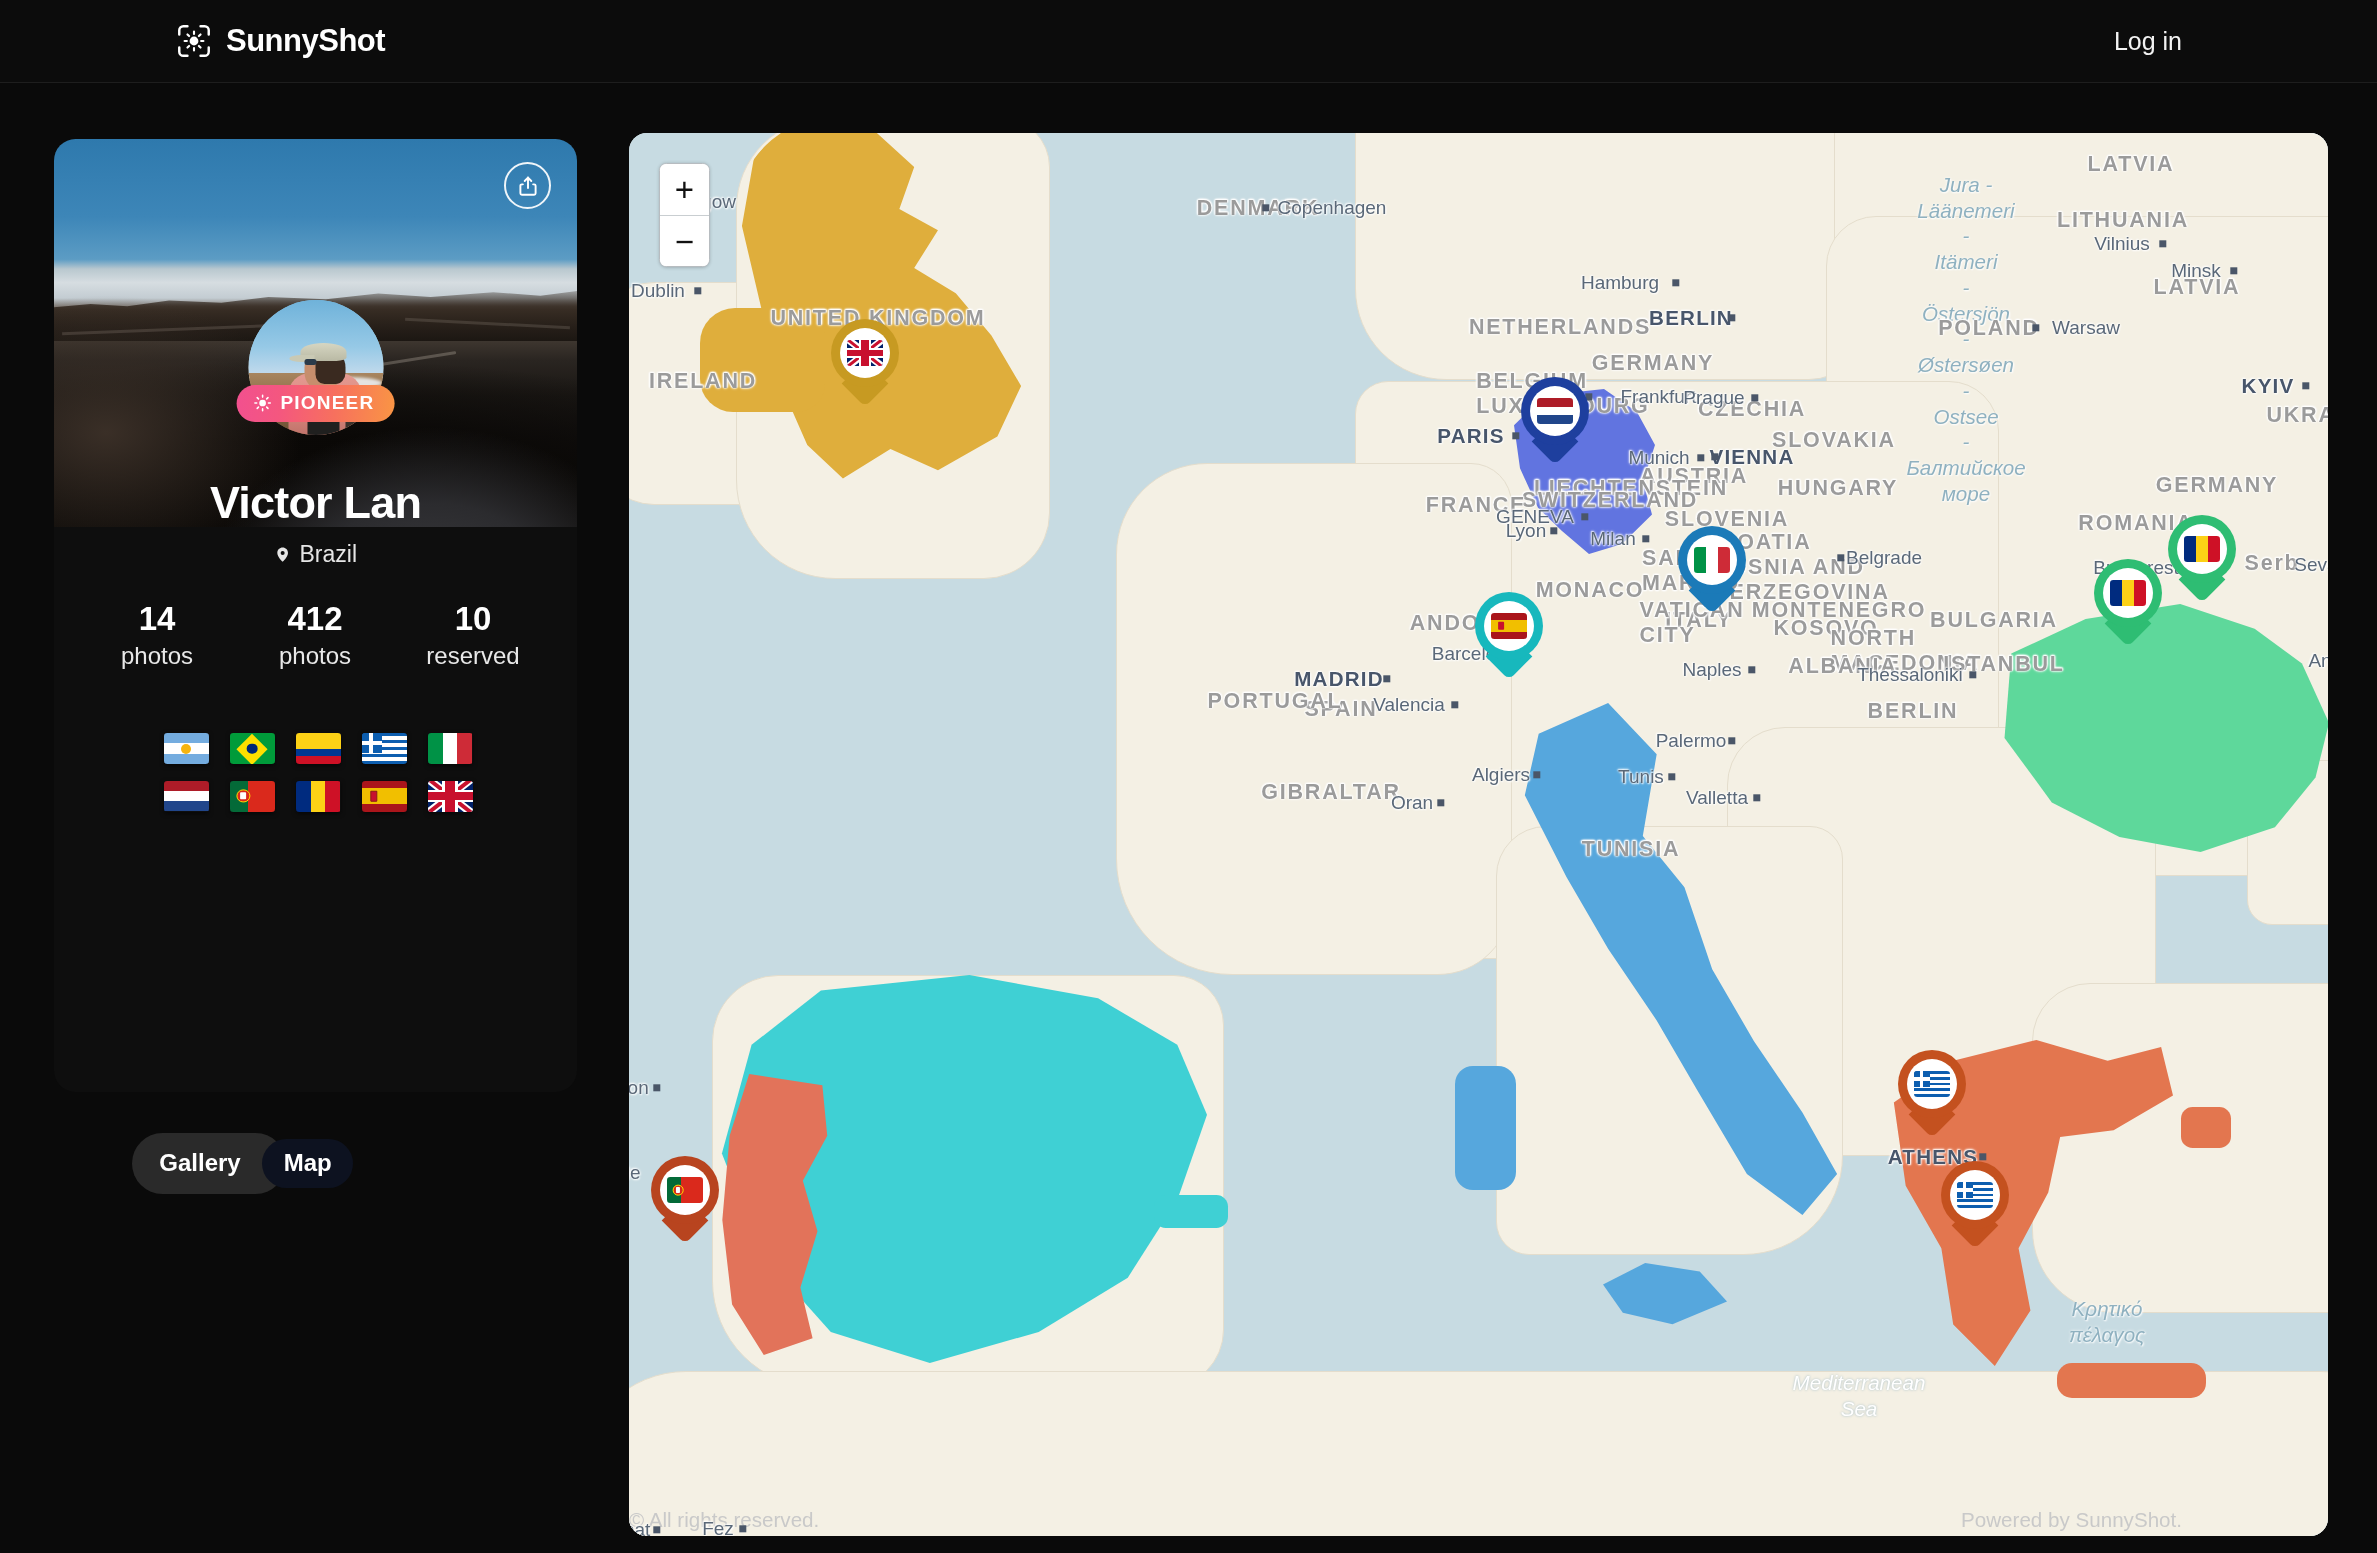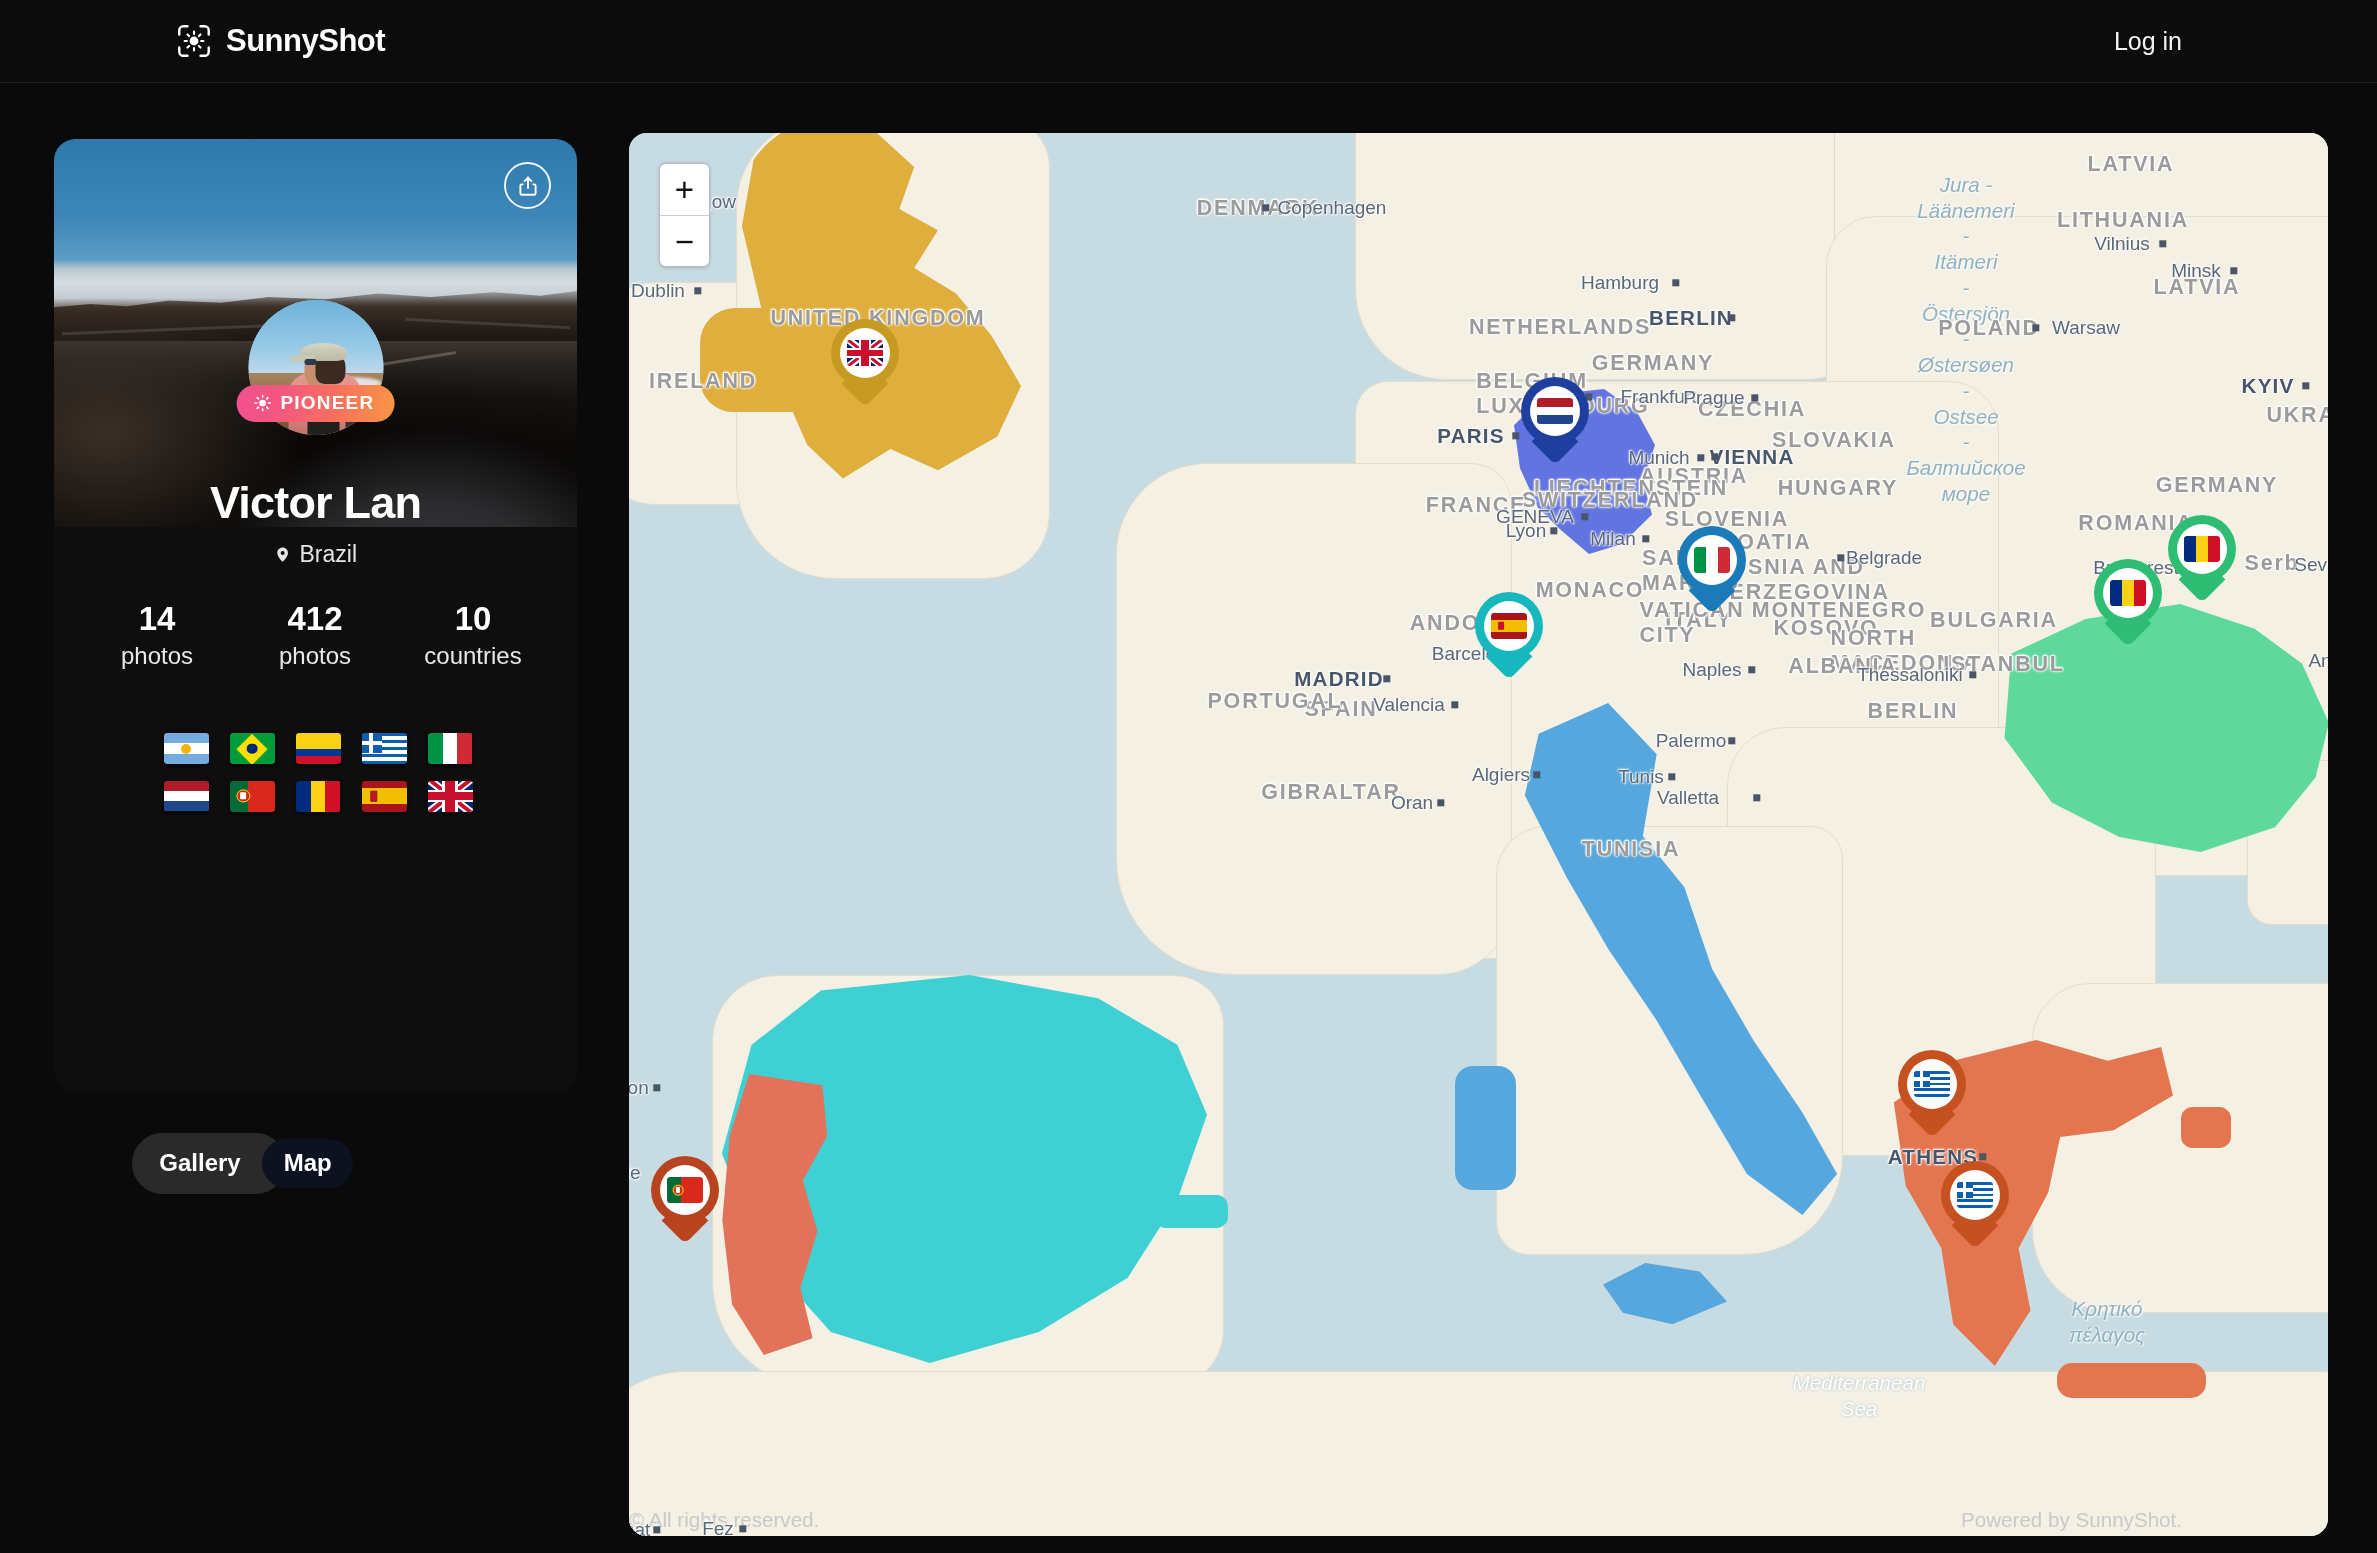--- a/index.html
+++ b/index.html
@@ -357,21 +357,21 @@
       <div class="stat">
         <div class="stat-value">14</div>
         <div class="stat-label">photos</div>
       </div>
       <div class="stat">
         <div class="stat-value">412</div>
         <div class="stat-label">photos</div>
       </div>
       <div class="stat">
         <div class="stat-value">10</div>
-        <div class="stat-label">countries</div>
+        <div class="stat-label">reserved</div>
       </div>
     </div>
 
     <div class="flags">
 
       <span class="flag-chip">
         <i class="fstripe" style="top:0;height:33.4%;background:#74acdf"></i>
         <i class="fstripe" style="top:33.4%;height:33.2%;background:#fff"></i>
         <i class="fstripe" style="top:66.6%;height:33.4%;background:#74acdf"></i>
         <i style="position:absolute;left:50%;top:50%;transform:translate(-50%,-50%);width:10px;height:10px;border-radius:50%;background:#f6b40e"></i>
@@ -584,21 +584,21 @@
       <div class="map-label lbl-city" style="left:1255px;top:425px;">Belgrade</div>
       <div class="citydot" style="left:1212px;top:425px;"></div>
       <div class="map-label lbl-city" style="left:1507px;top:435px;">Bucharest</div>
       <div class="citydot" style="left:1560px;top:435px;"></div>
       <div class="map-label lbl-city" style="left:1281px;top:542px;">Thessaloniki</div>
       <div class="citydot" style="left:1344px;top:542px;"></div>
       <div class="map-label lbl-city" style="left:1083px;top:537px;">Naples</div>
       <div class="citydot" style="left:1123px;top:537px;"></div>
       <div class="map-label lbl-city" style="left:1062px;top:608px;">Palermo</div>
       <div class="citydot" style="left:1103px;top:608px;"></div>
-      <div class="map-label lbl-city" style="left:1059px;top:665px;">Valletta</div>
+      <div class="map-label lbl-city" style="left:1088px;top:665px;">Valletta</div>
       <div class="citydot" style="left:1128px;top:665px;"></div>
       <div class="map-label lbl-city" style="left:1012px;top:644px;">Tunis</div>
       <div class="citydot" style="left:1043px;top:644px;"></div>
 
       <div class="map-label lbl-city" style="left:872px;top:642px;">Algiers</div>
       <div class="citydot" style="left:908px;top:642px;"></div>
       <div class="map-label lbl-city" style="left:783px;top:670px;">Oran</div>
       <div class="citydot" style="left:812px;top:670px;"></div>
       <div class="map-label lbl-city" style="left:-4.1px;top:1397px;">Rabat</div>
       <div class="citydot" style="left:28px;top:1397px;"></div>

